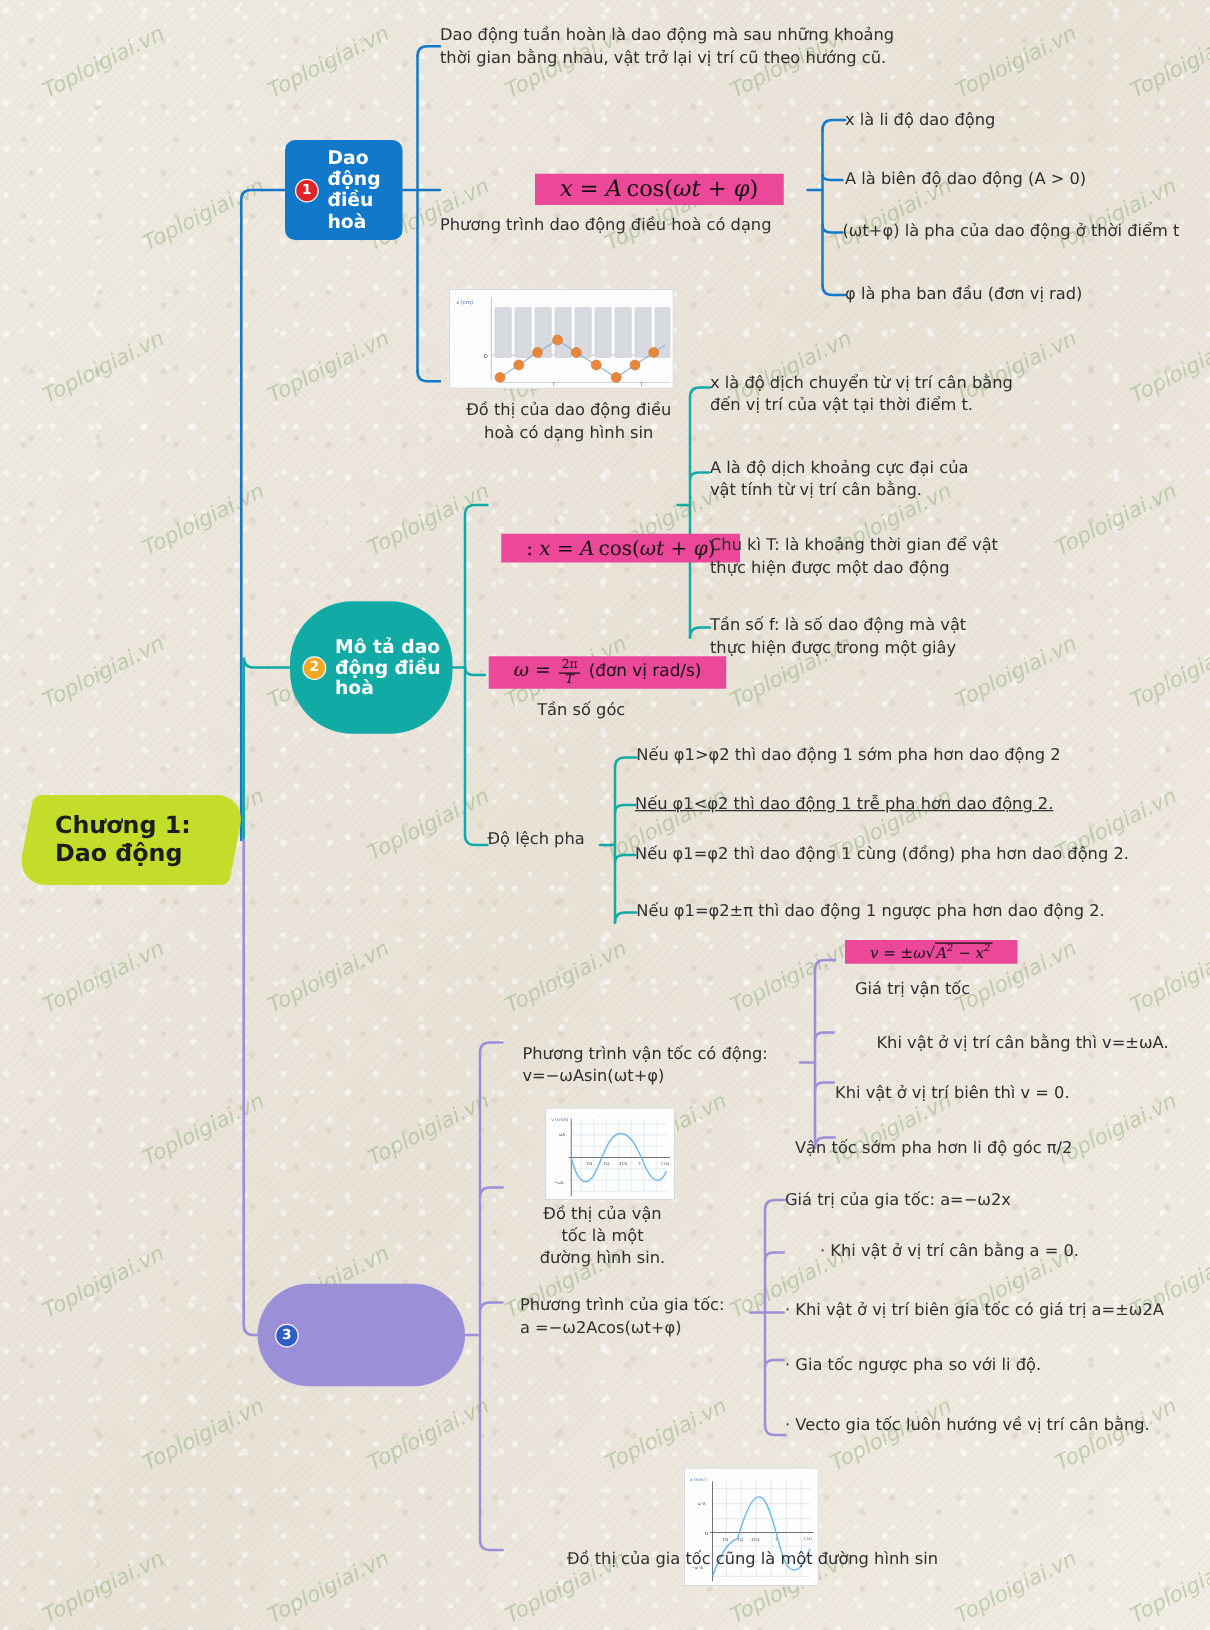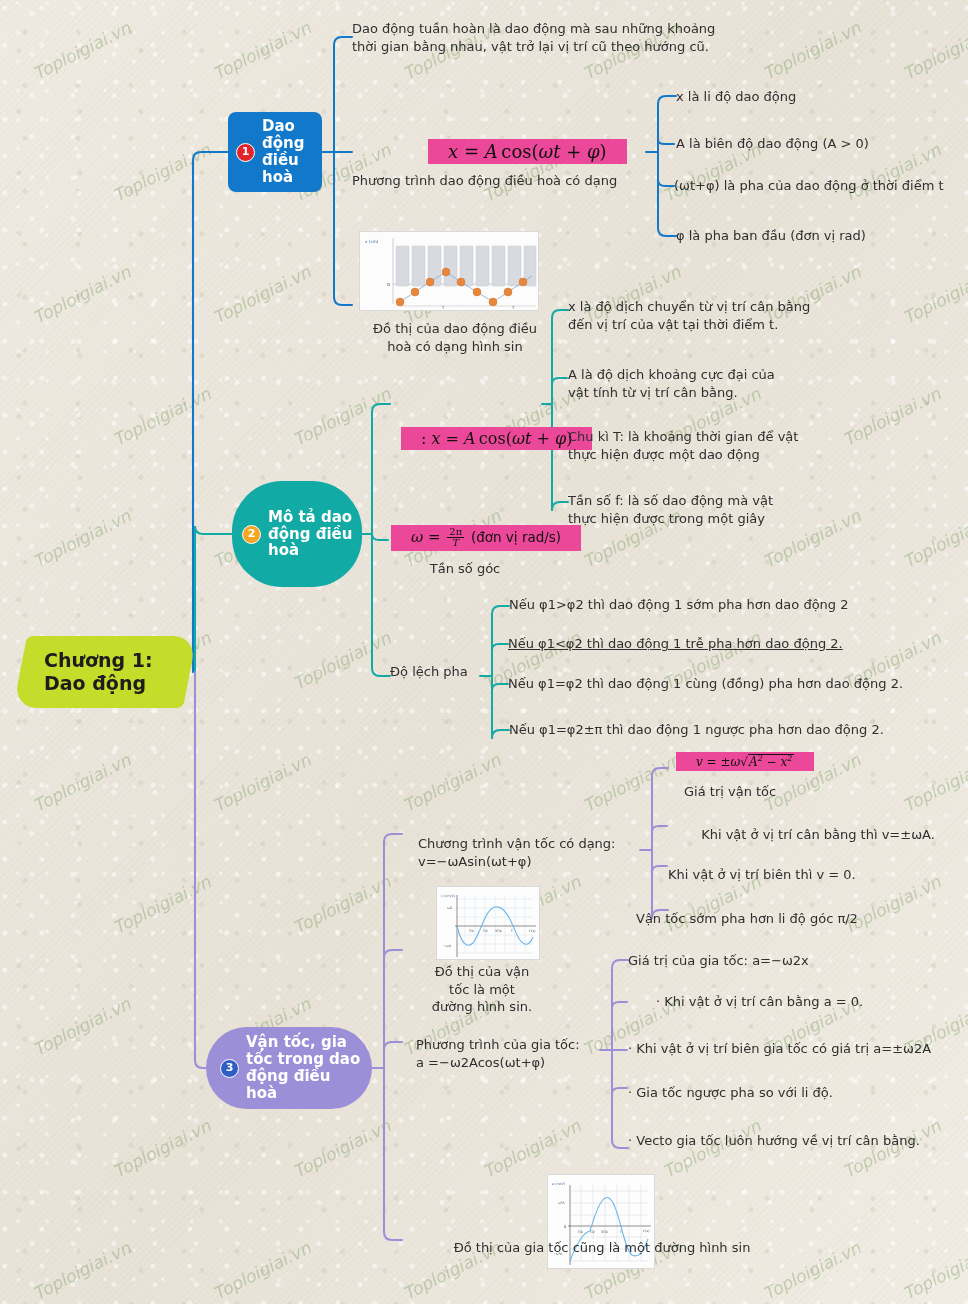--- a/index.html
+++ b/index.html
@@ -395,24 +395,23 @@
 
 <div class="lf" style="left:390px; top:663px; width:110px;">Độ lệch pha</div>
 
 <div class="lf" style="left:509px; top:596px; width:450px;">Nếu φ1&gt;φ2 thì dao động 1 sớm pha hơn dao động 2</div>
 <div class="lf" style="left:508px; top:635px; width:450px;text-decoration:underline;">Nếu φ1&lt;φ2 thì dao động 1 trễ pha hơn dao động 2.</div>
 <div class="lf" style="left:508px; top:675px; width:460px;">Nếu φ1=φ2 thì dao động 1 cùng (đồng) pha hơn dao động 2.</div>
 <div class="lf" style="left:509px; top:721px; width:460px;">Nếu φ1=φ2±π thì dao động 1 ngược pha hơn dao động 2.</div>
 
 <div class="node" id="n3">
   <span class="badge">3</span>
-  <span>Vận tốc, gia tốc trong dao động điều hoà</span>
-</div>
-
-<div class="lf" style="left:418px; top:835px; width:230px;">Chương trình vận tốc có dạng:
+</div>
+
+<div class="lf" style="left:418px; top:835px; width:230px;">Phương trình vận tốc có động:
 v=−ωAsin(ωt+φ)</div>
 
 <div class="formula" style="left:676px; top:752px; font-size:12px;">
   v <span class="up">=</span> <span class="up">±</span>ω<span class="up">√</span><span class="rad">A<sup class="e">2</sup> <span class="up">−</span> x<sup class="e">2</sup></span>
 </div>
 <div class="lf" style="left:684px; top:783px; width:290px;">Giá trị vận tốc</div>
 <div class="lf" style="left:668px; top:826px; width:300px;text-align:center;">Khi vật ở vị trí cân bằng thì v=±ωA.</div>
 <div class="lf" style="left:668px; top:866px; width:300px;">Khi vật ở vị trí biên thì v = 0.</div>
 <div class="lf" style="left:636px; top:910px; width:300px;">Vận tốc sớm pha hơn li độ góc π/2</div>
 

